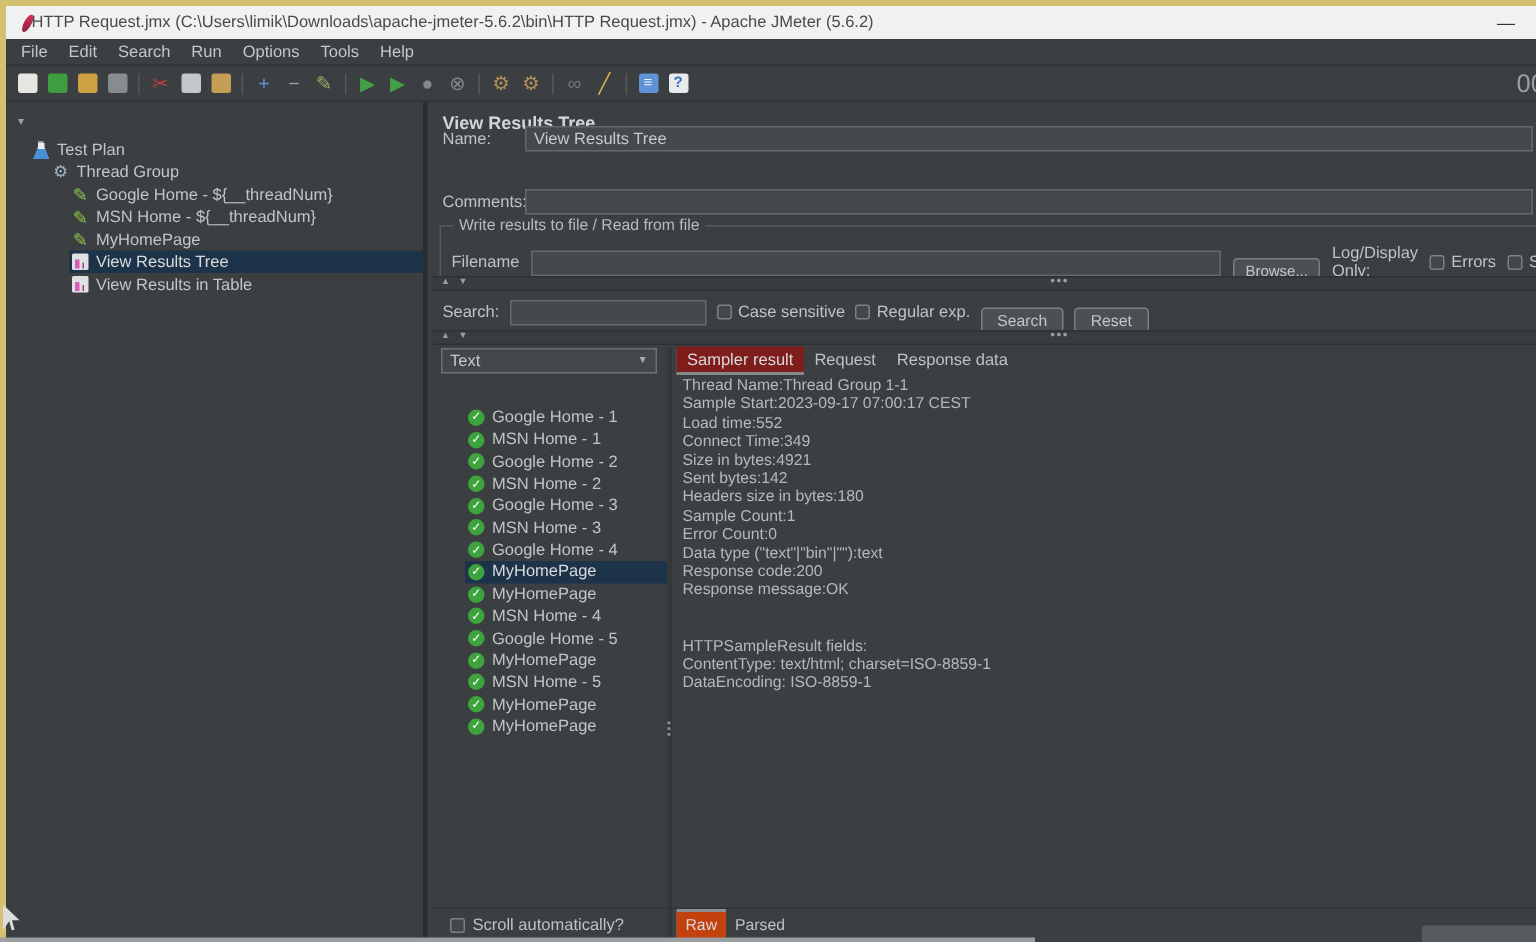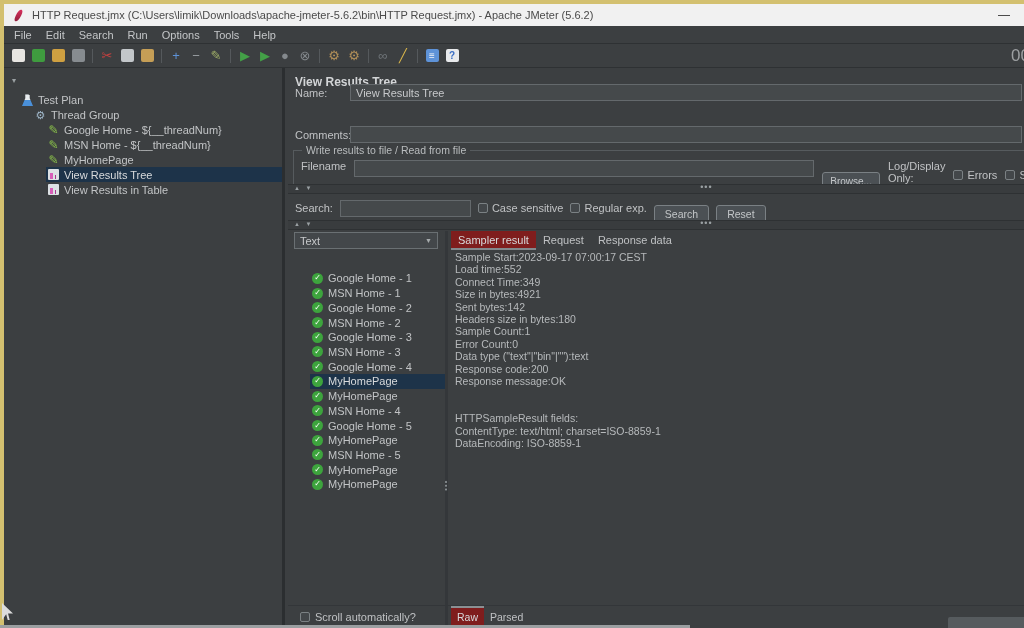--- a/index.html
+++ b/index.html
@@ -3,21 +3,21 @@
 <meta charset="utf-8">
 <style>
   * { margin:0; padding:0; box-sizing:border-box; }
   body { font-family:"Liberation Sans", sans-serif; }
   .screen { position:relative; width:1024px; height:628px; background:#d3c070; overflow:hidden; }
   .window { position:absolute; left:4px; top:4px; right:0; bottom:0; background:#3c3f41; }
 
   
   .titlebar { position:absolute; left:0; top:0; right:0; height:22px; background:#f1f1f1; display:flex; align-items:center; }
   .feather { width:5px; height:13px; margin-left:12px; background:linear-gradient(160deg,#e0315f,#8a1e3a); border-radius:60% 40% 60% 40%; transform:rotate(24deg); flex:none; }
-  .window-title { margin-left:11px; font-size:11px; color:#4a4a4a; white-space:nowrap; }
+  .window-title { font-size:11px; color:#4a4a4a; white-space:nowrap; }
   .min-btn { margin-left:auto; margin-right:14px; color:#333; font-size:12px; cursor:default; }
 
   
   .menubar { position:absolute; left:0; top:22px; right:0; height:18px; border-bottom:1px solid #2e3133; display:flex; align-items:center; padding-left:3px; }
   .menu-item { font-size:11px; color:#c4c6c8; padding:2px 7px; }
 
   
   .toolbar { position:absolute; left:0; top:40px; right:0; height:24px; border-bottom:1px solid #2e3133; display:flex; align-items:center; padding-left:4px; }
   .tb-btn { width:20px; height:18px; display:flex; align-items:center; justify-content:center; flex:none; }
   .tb-icon { font-size:13px; line-height:1; display:flex; align-items:center; justify-content:center; }
@@ -42,21 +42,21 @@
   .icon-shield-check::after { content:"✓"; position:absolute; inset:0; display:flex; align-items:center; justify-content:center; color:#fff; font-size:8px; }
 
   
   .main { position:absolute; left:284px; top:64px; right:0; bottom:0; overflow:hidden; font-size:11px; color:#c0c2c4; }
   .panel-title { position:absolute; left:7px; top:7px; font-size:12px; font-weight:600; color:#d3d5d7; }
   .frow { position:absolute; left:7px; right:2px; height:17px; display:flex; align-items:center; }
   .frow .lbl { width:55px; flex:none; }
   .field { background:#45494b; border:1px solid #64696c; color:#c7c9cb; font-size:11px; padding:0 5px; height:17px; width:100%; font-family:"Liberation Sans",sans-serif; }
   .groupbox { position:absolute; left:5px; top:82px; right:-2px; height:37px; border:1px solid #565b5e; }
   .gb-title { position:absolute; left:8px; top:-7px; background:#3c3f41; padding:0 4px; font-size:10.5px; color:#b9bcbe; }
-  .gb-row { position:absolute; left:7px; top:9px; right:4px; display:flex; gap:8px; }
+  .gb-row { position:absolute; left:7px; top:9px; right:4px; display:flex; align-items:center; gap:8px; }
   .gb-row .field { width:460px; flex:none; }
   .btn { background:#4b5054; border:1px solid #7a8084; border-radius:3px; color:#c3c6c8; font-size:10.5px; height:19px; padding:0 10px; font-family:"Liberation Sans",sans-serif;margin-top:12px; }
   .btn.small { font-size:10px; height:18px; padding:0 7px; }
   .cb { width:10px; height:10px; background:#43474a; border:1px solid #7b8184; border-radius:2px; flex:none; display:inline-block; }
   .cb-group { display:flex; align-items:center; gap:4px; white-space:nowrap; }
 
   .splitter-h { position:absolute; left:0; right:0; height:10px; background:#393c3e; border-top:1px solid #2e3133; border-bottom:1px solid #2e3133; }
   .split-arrows { position:absolute; left:6px; top:0; font-size:6px; color:#9aa0a3; letter-spacing:2px; }
   .split-dots { position:absolute; left:56%; top:-3px; font-size:9px; color:#9aa0a3; letter-spacing:1px; }
 
@@ -75,21 +75,21 @@
   .tabs { display:flex; height:17px; padding-left:3px; align-items:stretch; }
   .tab { font-size:11px; color:#bfc1c3; padding:1px 7px; display:flex; align-items:center; }
   .tab.selected { background:#7f1d1d; box-shadow:0 2px 0 #83898d; color:#d8dadc; }
   .sampler-text { position:absolute; left:7px; top:20px; right:2px; bottom:0; overflow:hidden; }
   .s-line { font-size:10.5px; line-height:12.4px; min-height:12.4px; color:#b6b9bb; white-space:pre; }
 
   .bottom-row { position:absolute; left:0; right:0; bottom:0; height:23px; border-top:1px solid #333639; }
   .scroll-cb { position:absolute; left:12px; top:5px; display:flex; align-items:center; gap:5px; color:#bfc1c3; font-size:11px; }
   .bottom-tabs { position:absolute; left:163px; top:2px; display:flex; }
   .btab { font-size:10.5px; padding:3px 6px; color:#bfc1c3; }
-  .btab.selected { background:#7f1d1d; box-shadow:0 -2px 0 #8a9093; color:#d8dadc; }
+  .btab.selected { background:#c2410c; box-shadow:0 -2px 0 #8a9093; color:#d8dadc; }
 
   
   .bottom-strip { position:absolute; left:0; bottom:0; width:690px; height:3px; background:#9b9fa1; }
   .corner-block { position:absolute; right:0; bottom:0; width:76px; height:11px; background:#565b5e; border-radius:2px 0 0 0; }
   .cursor { position:absolute; left:2px; top:603px; width:11px; height:17px; background:#dcdcdc; clip-path:polygon(0 0,100% 62%,55% 62%,70% 100%,52% 100%,38% 66%,0 100%); }
 </style>
 </head>
 <body>
 
 <div class="screen">
@@ -438,20 +438,21 @@
           <div class="tabs">
 
               <div class="tab selected">Sampler result</div>
 
               <div class="tab">Request</div>
 
               <div class="tab">Response data</div>
             </div>
           <div class="sampler-text">
 
+              <div class="s-line">Thread Name:Thread Group 1-1</div>
 
               <div class="s-line">Sample Start:2023-09-17 07:00:17 CEST</div>
 
               <div class="s-line">Load time:552</div>
 
               <div class="s-line">Connect Time:349</div>
 
 
               <div class="s-line">Size in bytes:4921</div>
 

